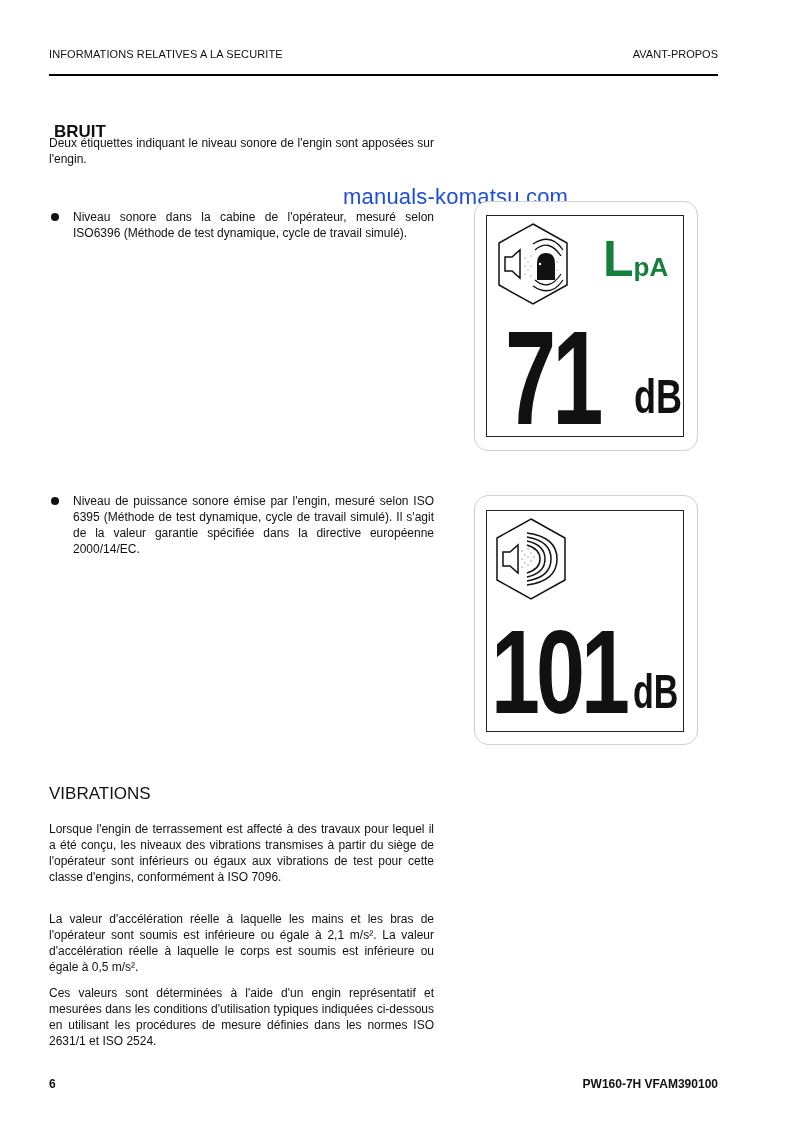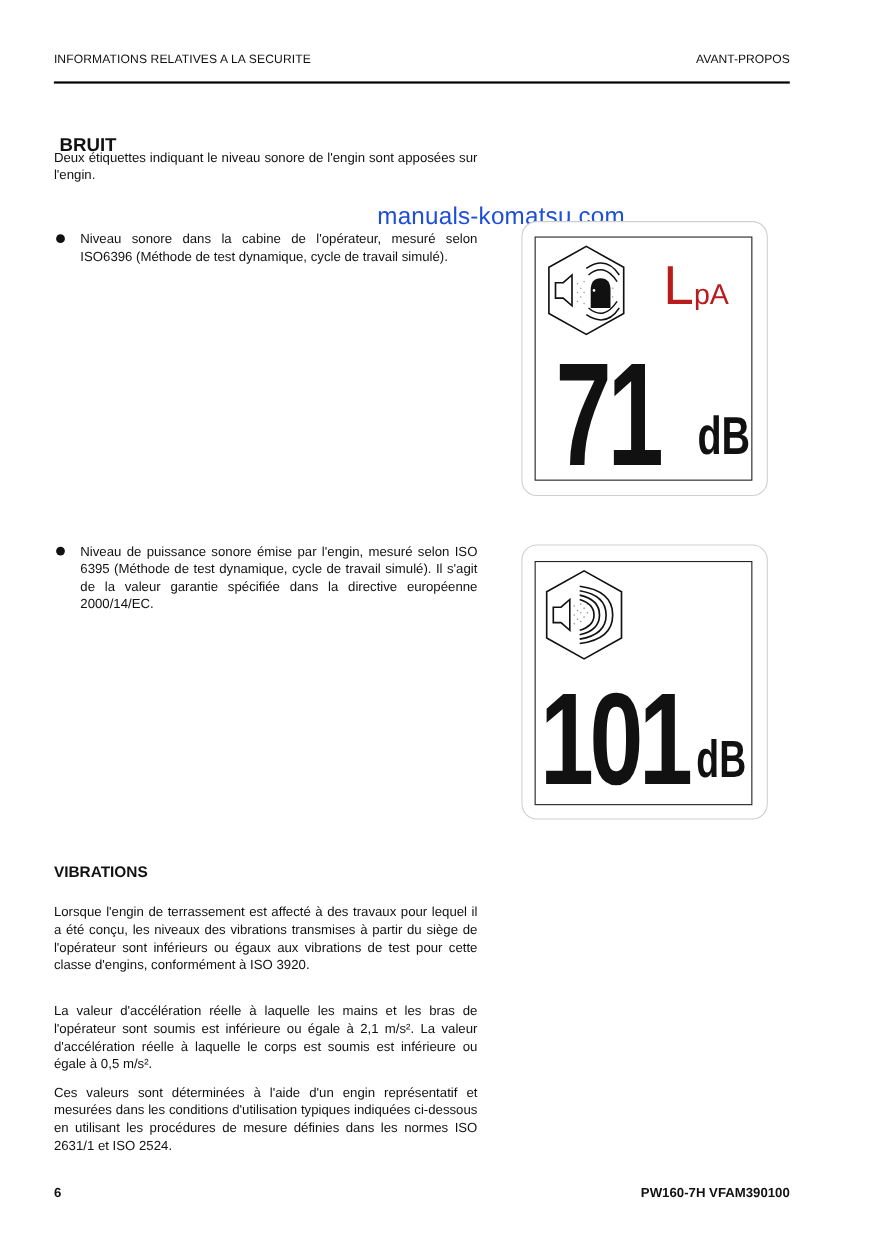--- a/index.html
+++ b/index.html
@@ -3,32 +3,32 @@
 <meta charset="utf-8">
 <style>
   html, body { margin: 0; padding: 0; background: #ffffff; }
   body { width: 793px; height: 1123px; position: relative; overflow: hidden;
          font-family: "Liberation Sans", "DejaVu Sans", sans-serif; color: #111; }
   .header-left { position: absolute; left: 49px; top: 48px; font-size: 11px; letter-spacing: 0.1px; }
   .header-right { position: absolute; right: 75px; top: 48px; font-size: 11px; margin-left: 46px; }
   .header-rule { position: absolute; left: 49px; top: 74px; width: 669px; height: 2px; background: #000; }
 
   .h-bruit { position: absolute; left: 54px; top: 98px; font-size: 17px; font-weight: bold; margin-top: 24px; }
-  .h-vib { position: absolute; left: 49px; top: 784px; font-size: 14px; font-weight: bold; }
+  .h-vib { position: absolute; left: 49px; top: 784px; font-size: 17px; font-weight: normal; }
 
   .p { position: absolute; left: 49px; width: 385px; font-size: 12px; line-height: 16px; text-align: justify; }
   .bullet { position: absolute; left: 49px; width: 385px; font-size: 12px; line-height: 16px; margin-top: 28px; }
   .bullet .dot { position: absolute; left: 2px; top: 4px; width: 8px; height: 8px; border-radius: 50%; background: #111; }
   .bullet .txt { margin-left: 24px; text-align: justify; display: block; }
 
   .watermark { position: absolute; left: 343px; top: 184px; font-size: 22px; color: #1d4ed8; letter-spacing: 0.2px; }
 
   .label-card { position: absolute; border: 1px solid #cfcfcf; border-radius: 14px; background: #fff; }
   .label-inner { position: absolute; border: 1.5px solid #222; background: #fff; }
-  .lbl-sym { position: absolute; font-weight: normal; color: #b91c1c; font-family: "Liberation Sans", sans-serif; }
+  .lbl-sym { position: absolute; font-weight: bold; color: #15803d; font-family: "Liberation Sans", sans-serif; }
   .big-num { position: absolute; font-weight: bold; color: #111; transform-origin: left top;
              font-family: "Liberation Sans", sans-serif; letter-spacing: -4px; }
   .db { position: absolute; font-weight: bold; color: #111; transform-origin: left top; }
 
   .footer-left { position: absolute; left: 49px; top: 1077px; font-size: 12px; font-weight: bold; }
   .footer-right { position: absolute; right: 75px; top: 1077px; font-size: 12px; font-weight: bold; }
 </style>
 </head>
 <body>
 
@@ -107,18 +107,18 @@
       <path d="M32,16 Q62,20 62,42 Q62,64 32,68" fill="none" stroke="#111" stroke-width="1.5"></path>
       <path d="M32,24 Q50,28 50,42 Q50,56 32,60" fill="none" stroke="#111" stroke-width="1.5"></path>
       <path d="M32,28 Q45,32 45,42 Q45,52 32,56" fill="none" stroke="#111" stroke-width="1.5"></path>
     </svg>
     <div class="big-num" style="left:4px; top:102px; font-size:88px; line-height:88px; transform:scaleY(1.35);">101</div>
     <div class="db" style="left:146px; top:156px; font-size:34px; line-height:34px; transform:scaleY(1.4);">dB</div>
   </div>
 </div>
 
 <div class="h-vib">VIBRATIONS</div>
-<div class="p" style="top:821px;">Lorsque l'engin de terrassement est affecté à des travaux pour lequel il a été conçu, les niveaux des vibrations transmises à partir du siège de l'opérateur sont inférieurs ou égaux aux vibrations de test pour cette classe d'engins, conformément à ISO 3920.</div>
+<div class="p" style="top:821px;">Lorsque l'engin de terrassement est affecté à des travaux pour lequel il a été conçu, les niveaux des vibrations transmises à partir du siège de l'opérateur sont inférieurs ou égaux aux vibrations de test pour cette classe d'engins, conformément à ISO 7096.</div>
 <div class="p" style="top:911px;">La valeur d'accélération réelle à laquelle les mains et les bras de l'opérateur sont soumis est inférieure ou égale à 2,1 m/s². La valeur d'accélération réelle à laquelle le corps est soumis est inférieure ou égale à 0,5 m/s².</div>
 <div class="p" style="top:985px;">Ces valeurs sont déterminées à l'aide d'un engin représentatif et mesurées dans les conditions d'utilisation typiques indiquées ci-dessous en utilisant les procédures de mesure définies dans les normes ISO 2631/1 et ISO 2524.</div>
 
 <div class="footer-left">6</div>
 <div class="footer-right">PW160-7H VFAM390100</div>
 
 </body></html>

